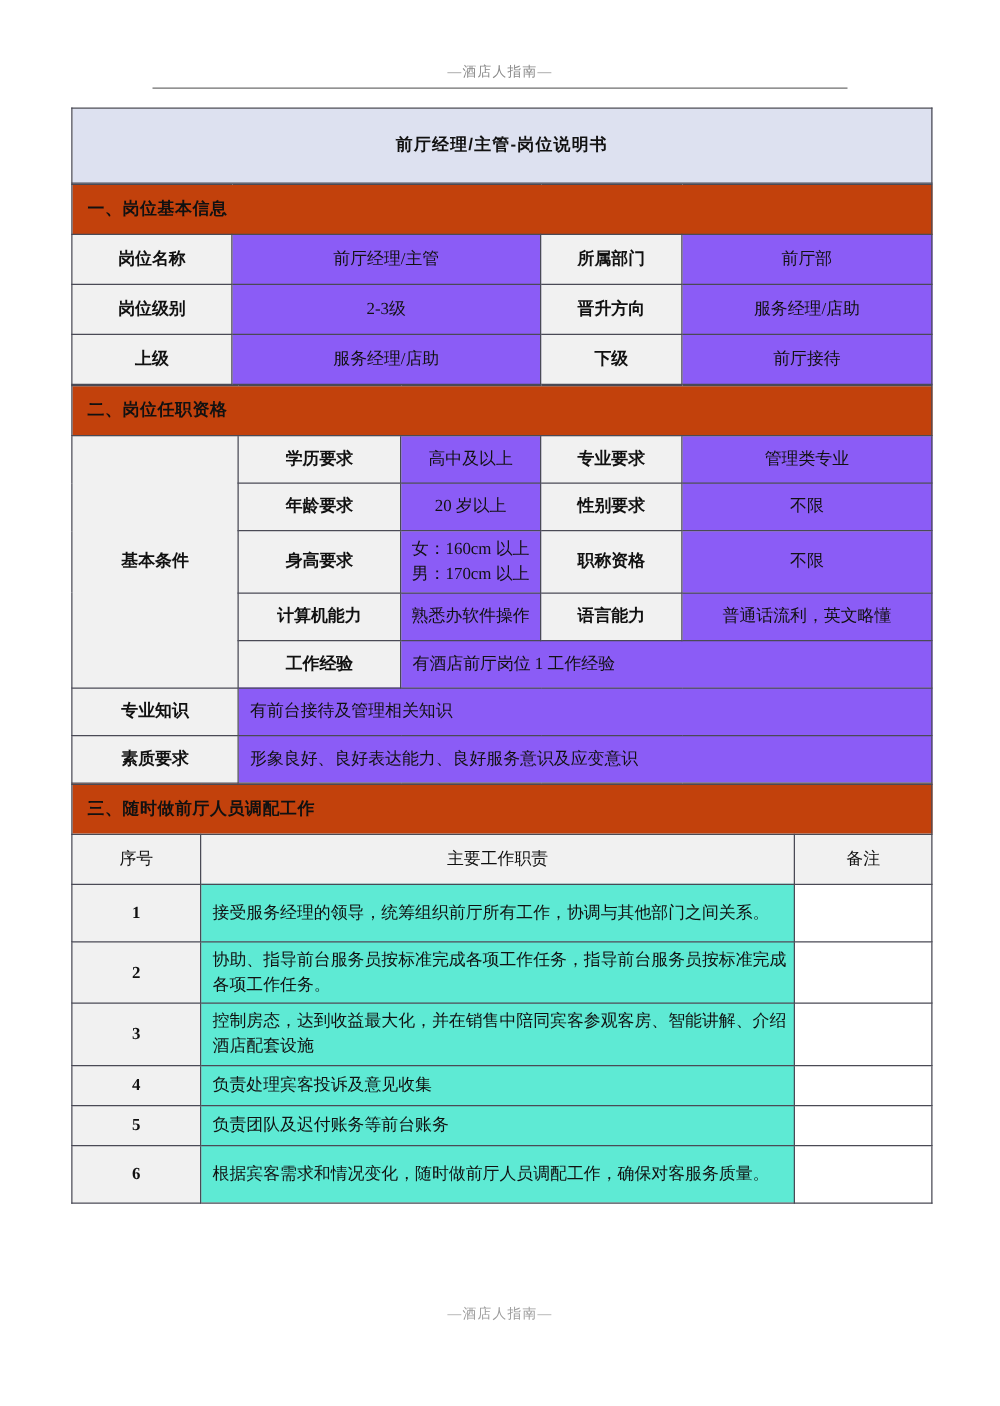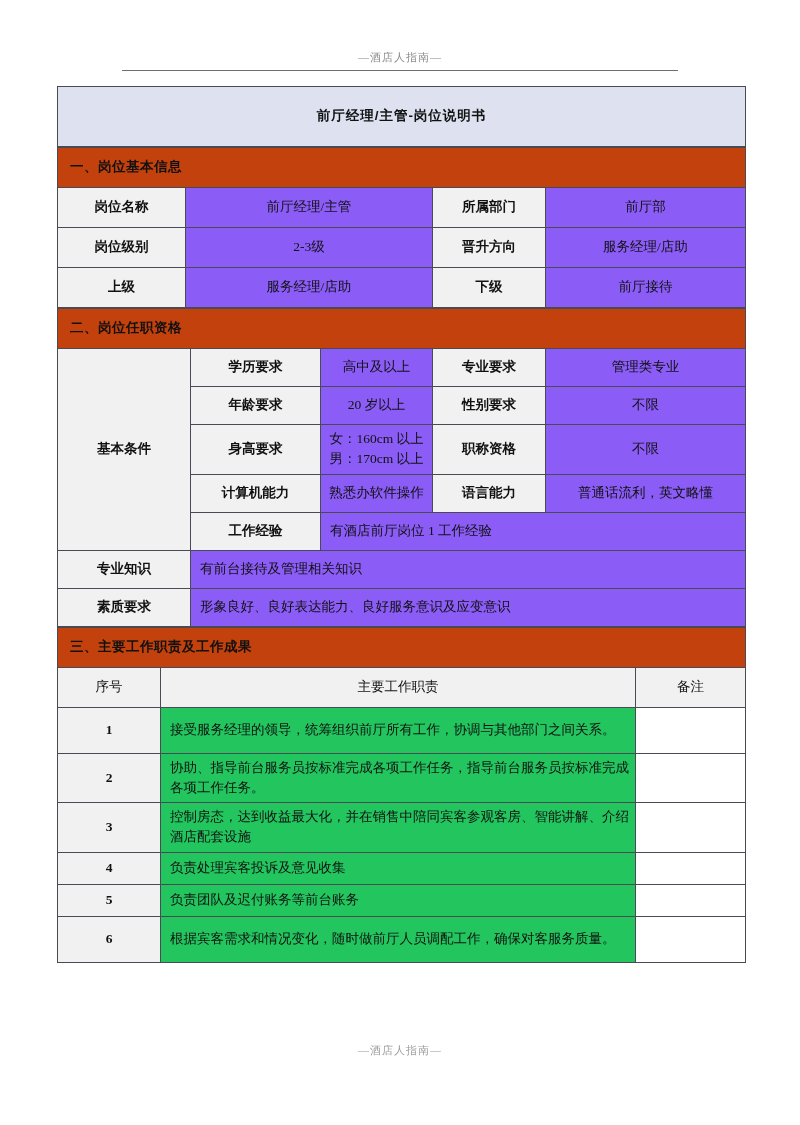--- a/index.html
+++ b/index.html
@@ -117,21 +117,21 @@
     font-family: "Liberation Sans", "DejaVu Sans", sans-serif;
     font-size: 14px;
   }
   .num {
     background: #f1f1f1;
     font-family: "Liberation Serif", "DejaVu Serif", serif;
     font-size: 13.5px;
     font-weight: bold;
   }
   .duty {
-    background: #22c55e;
+    background: #5eead4;
     text-align: left !important;
     padding-left: 9px !important;
     line-height: 1.62;
     font-size: 13.5px;
   }
   .remark { background: #ffffff; }
 
   .r32 { height: 32px; }
   .r38 { height: 38px; }
   .r40 { height: 40px; margin-top: 44px; }
@@ -256,21 +256,21 @@
     </table>
 
     <table class="t">
       <colgroup>
         <col style="width:103px">
           <col style="width:475px">
           <col style="width:110px">
       </colgroup>
       <tbody>
         <tr>
-          <td class="sec-cell" colspan="3">三、主要工作职责及工作成果</td>
+          <td class="sec-cell" colspan="3">三、随时做前厅人员调配工作</td>
         </tr>
         <tr class="r40">
           <td class="hdr">序号</td>
           <td class="hdr">主要工作职责</td>
           <td class="hdr">备注</td>
         </tr>
 
         <tr class="r46">
           <td class="num">1</td>
           <td class="duty">接受服务经理的领导，统筹组织前厅所有工作，协调与其他部门之间关系。</td>

